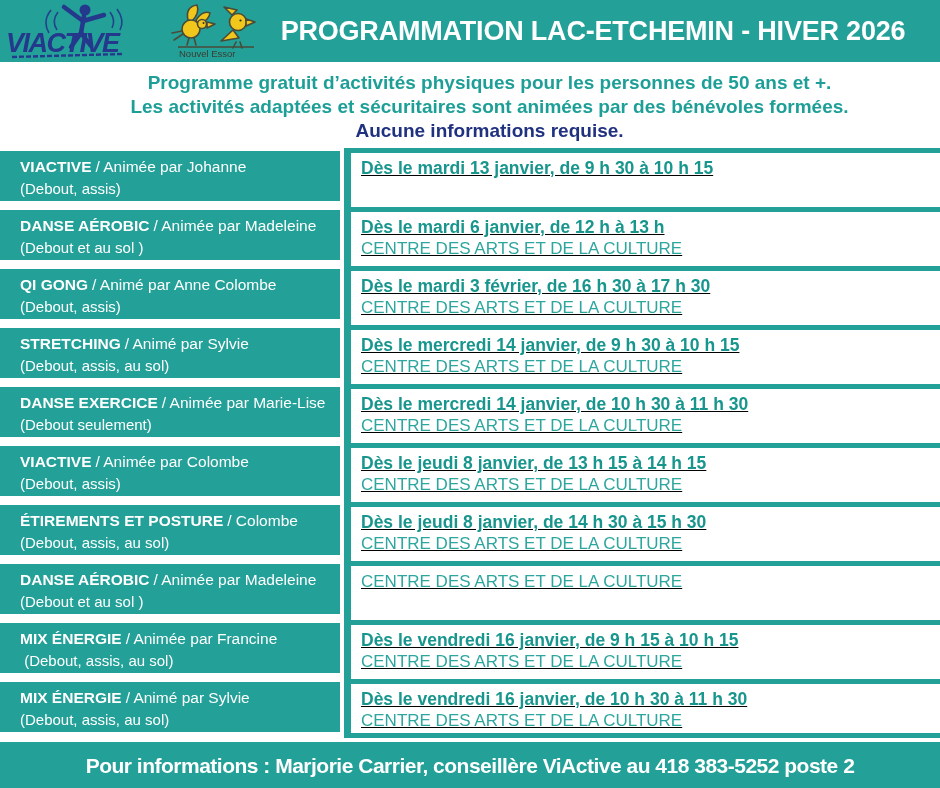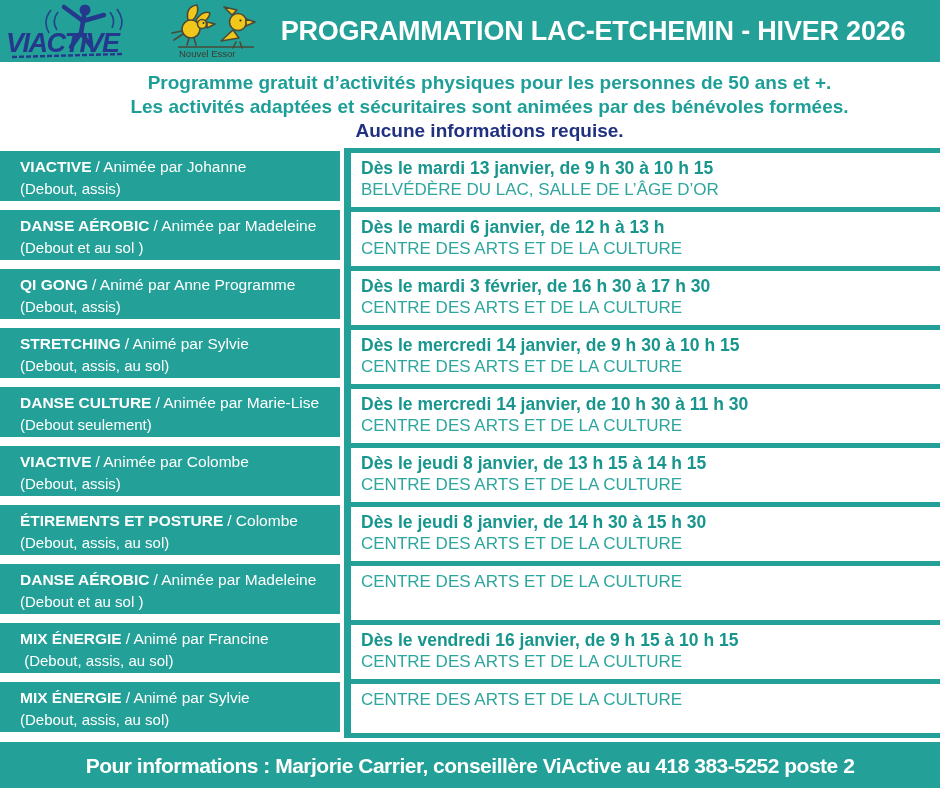--- a/index.html
+++ b/index.html
@@ -31,20 +31,21 @@
     background:#23a098;color:#ffffff;
     padding:7px 6px 0 20px;
   }
   .cell-left .line1{font-size:15.5px;white-space:nowrap;}
   .cell-left .act{font-weight:bold;margin-right:4px;}
   .cell-left .line2{font-size:15px;margin-top:4px;white-space:pre-wrap;}
   .cell-right{
     flex:1;box-sizing:border-box;background:#ffffff;
     border-left:7px solid #23a098;border-top:5px solid #23a098;
     padding:5px 0 8px 10px;
+    text-decoration:underline;
   }
   .row:last-child .cell-right{border-bottom:5px solid #23a098;}
   .cell-right .sched{font-weight:bold;font-size:17.5px;color:#18968e;white-space:nowrap;}
   .cell-right .loc{font-size:17px;color:#2da69e;margin-top:1px;white-space:nowrap;}
   
   .footer{
     margin-top:4px;height:47px;background:#23a098;
     display:flex;align-items:center;justify-content:center;
     color:#ffffff;font-weight:bold;font-size:21px;letter-spacing:-0.5px;white-space:nowrap;
   }
@@ -116,38 +117,37 @@
 </div>
 
 <div class="table" id="rows-container">
   <div class="row">
     <div class="cell-left">
       <div class="line1"><span class="act">VIACTIVE</span><span class="anim">/ Animée par Johanne</span></div>
       <div class="line2">(Debout, assis)</div>
     </div>
     <div class="cell-right">
       <div class="sched">Dès le mardi 13 janvier, de 9 h 30 à 10 h 15</div>
-      <div class="loc">BELVÉDÈRE DU LAC, SALLE DE L’ÂGE D’OR</div>
     </div>
   </div>
 
   <div class="row">
     <div class="cell-left">
       <div class="line1"><span class="act">DANSE AÉROBIC</span><span class="anim">/ Animée par Madeleine</span></div>
       <div class="line2">(Debout et au sol )</div>
     </div>
     <div class="cell-right">
       <div class="sched">Dès le mardi 6 janvier, de 12 h à 13 h</div>
       <div class="loc">CENTRE DES ARTS ET DE LA CULTURE</div>
     </div>
   </div>
 
   <div class="row">
     <div class="cell-left">
-      <div class="line1"><span class="act">QI GONG</span><span class="anim">/ Animé par Anne Programme</span></div>
+      <div class="line1"><span class="act">QI GONG</span><span class="anim">/ Animé par Anne Colombe</span></div>
       <div class="line2">(Debout, assis)</div>
     </div>
     <div class="cell-right">
       <div class="sched">Dès le mardi 3 février, de 16 h 30 à 17 h 30</div>
       <div class="loc">CENTRE DES ARTS ET DE LA CULTURE</div>
     </div>
   </div>
 
   <div class="row">
     <div class="cell-left">
@@ -155,21 +155,21 @@
       <div class="line2">(Debout, assis, au sol)</div>
     </div>
     <div class="cell-right">
       <div class="sched">Dès le mercredi 14 janvier, de 9 h 30 à 10 h 15</div>
       <div class="loc">CENTRE DES ARTS ET DE LA CULTURE</div>
     </div>
   </div>
 
   <div class="row">
     <div class="cell-left">
-      <div class="line1"><span class="act">DANSE CULTURE</span><span class="anim">/ Animée par Marie-Lise</span></div>
+      <div class="line1"><span class="act">DANSE EXERCICE</span><span class="anim">/ Animée par Marie-Lise</span></div>
       <div class="line2">(Debout seulement)</div>
     </div>
     <div class="cell-right">
       <div class="sched">Dès le mercredi 14 janvier, de 10 h 30 à 11 h 30</div>
       <div class="loc">CENTRE DES ARTS ET DE LA CULTURE</div>
     </div>
   </div>
 
   <div class="row">
     <div class="cell-left">
@@ -198,35 +198,36 @@
       <div class="line1"><span class="act">DANSE AÉROBIC</span><span class="anim">/ Animée par Madeleine</span></div>
       <div class="line2">(Debout et au sol )</div>
     </div>
     <div class="cell-right">
       <div class="loc">CENTRE DES ARTS ET DE LA CULTURE</div>
     </div>
   </div>
 
   <div class="row">
     <div class="cell-left">
-      <div class="line1"><span class="act">MIX ÉNERGIE</span><span class="anim">/ Animé par Francine</span></div>
+      <div class="line1"><span class="act">MIX ÉNERGIE</span><span class="anim">/ Animée par Francine</span></div>
       <div class="line2"> (Debout, assis, au sol)</div>
     </div>
     <div class="cell-right">
       <div class="sched">Dès le vendredi 16 janvier, de 9 h 15 à 10 h 15</div>
       <div class="loc">CENTRE DES ARTS ET DE LA CULTURE</div>
     </div>
   </div>
 
   <div class="row">
     <div class="cell-left">
       <div class="line1"><span class="act">MIX ÉNERGIE</span><span class="anim">/ Animé par Sylvie</span></div>
       <div class="line2">(Debout, assis, au sol)</div>
     </div>
     <div class="cell-right">
+      <div class="sched">Dès le vendredi 16 janvier, de 10 h 30 à 11 h 30</div>
       <div class="loc">CENTRE DES ARTS ET DE LA CULTURE</div>
     </div>
   </div>
 </div>
 
 <div class="footer">
   <span>Pour informations : Marjorie Carrier, conseillère ViActive au 418 383-5252 poste 2</span>
 </div>
 
 </body></html>

